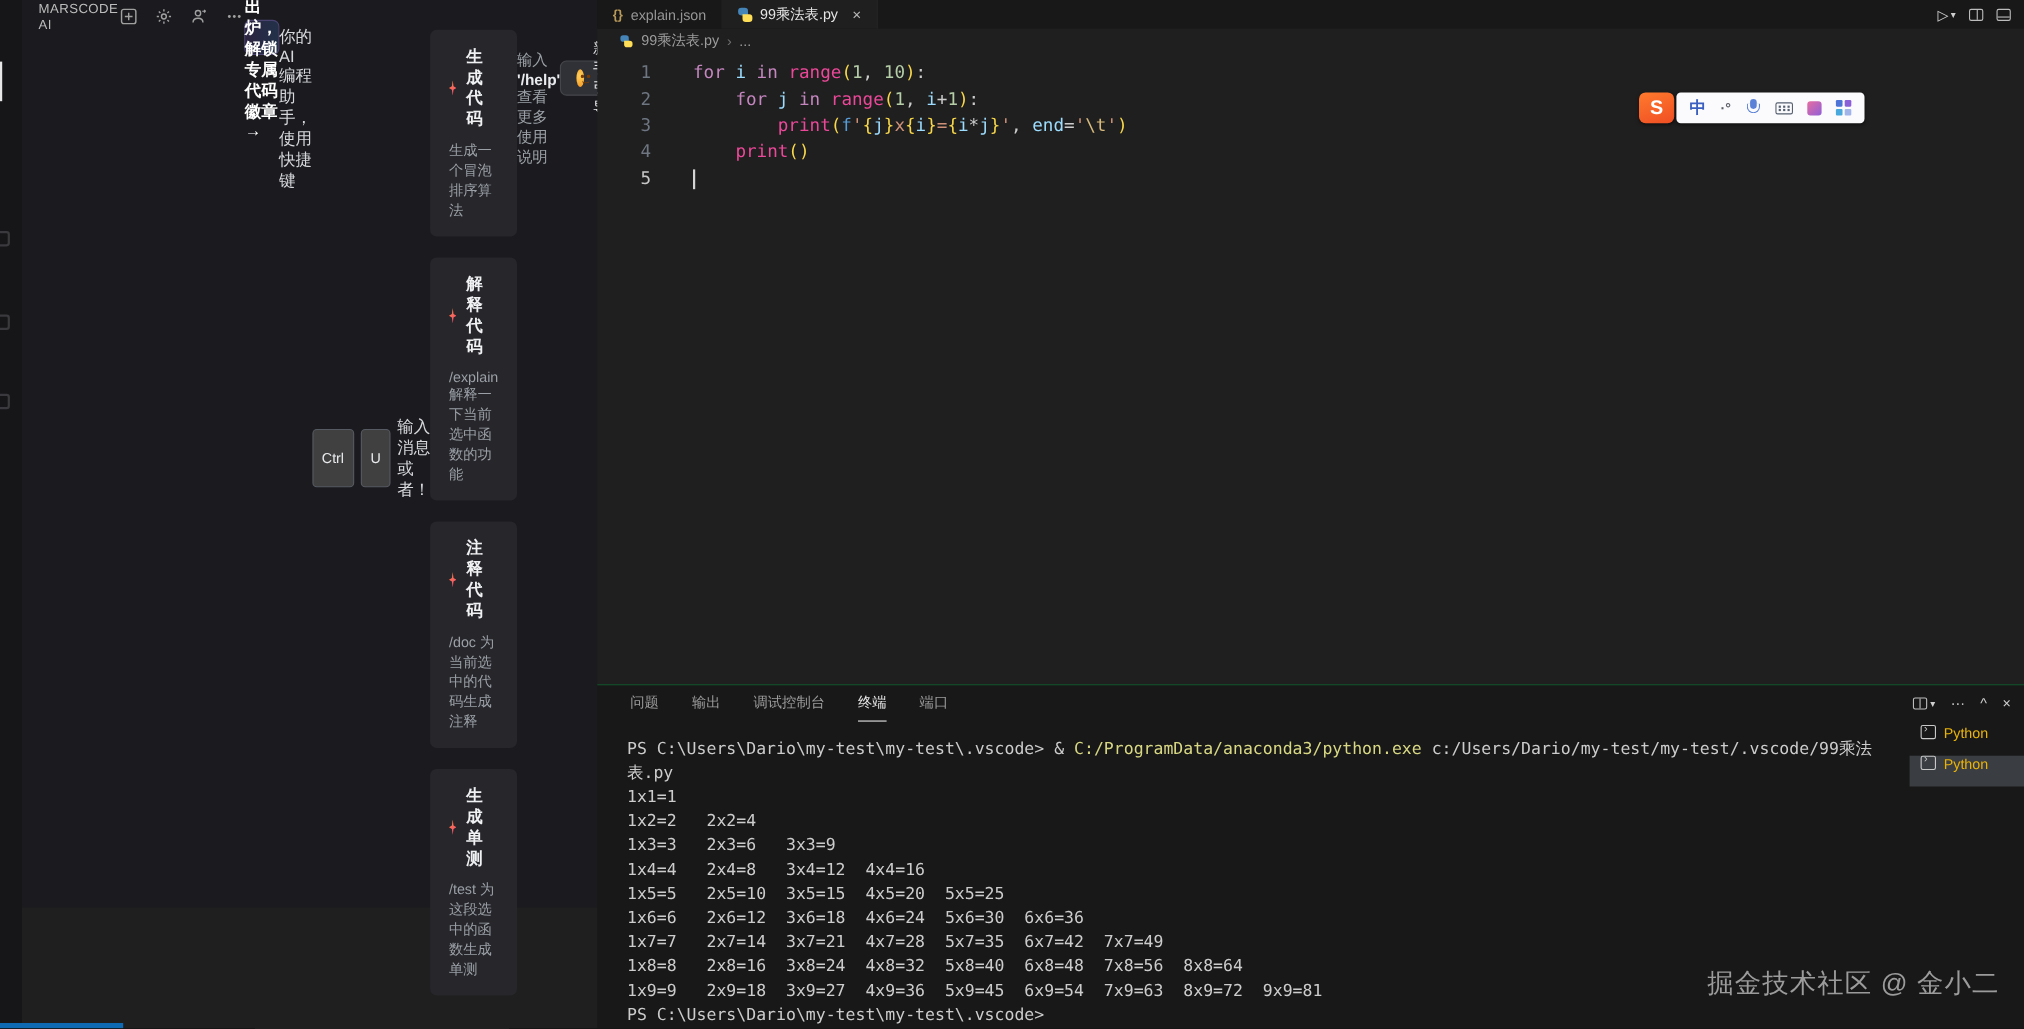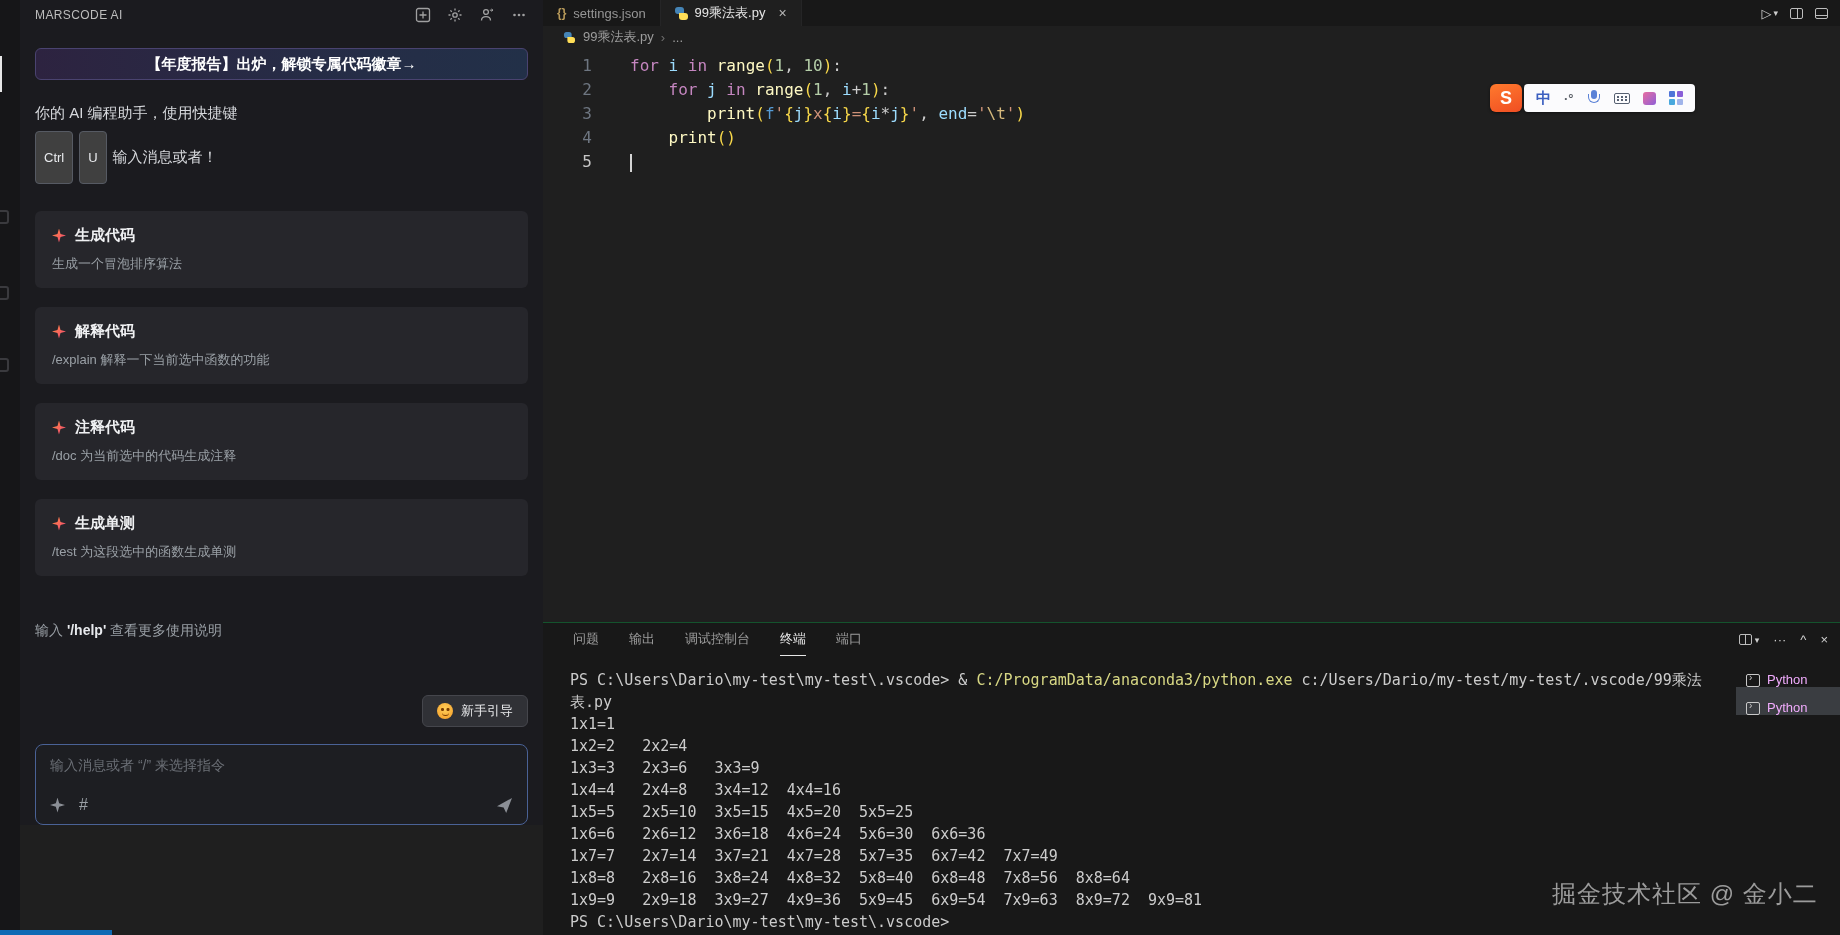--- a/index.html
+++ b/index.html
@@ -5,21 +5,21 @@
 *{box-sizing:border-box;margin:0;padding:0}
 html,body{background:#111;font-family:"Liberation Sans",sans-serif}
 .app{position:relative;width:1840px;height:935px;background:#1f1f1f;overflow:hidden;color:#ccc}
 
 
 .activitybar{position:absolute;left:0;top:0;width:20px;height:935px;background:#161618}
 .ab-indicator{position:absolute;left:0;top:56px;width:2px;height:36px;background:#e7e7e7}
 .ab-ghost{position:absolute;left:-5px;width:14px;height:14px;border:2px solid #3a3a3e;border-radius:3px}
 
 
-.sidebar{position:absolute;left:20px;top:0;width:523px;height:825px;background:#1b1b1f;display:flex;flex-direction:column;padding:0 15px}
+.sidebar{position:absolute;left:20px;top:0;width:523px;height:825px;background:#1b1b1f;display:flex;flex-direction:row;padding:0 15px}
 .sb-header{height:30px;display:flex;align-items:center;justify-content:space-between}
 .sb-title{font-size:12px;letter-spacing:.4px;color:#bdbdbd}
 .sb-icons{display:flex;align-items:center;gap:14px}
 .sb-icons .ic{width:18px;height:18px;display:flex;align-items:center;justify-content:center;cursor:pointer;opacity:.85}
 .banner{margin-top:18px;height:32px;border-radius:6px;border:1px solid #4a4370;background:linear-gradient(90deg,#2d2340 0%,#262c46 55%,#223048 100%);display:flex;align-items:center;justify-content:center;color:#fff;font-size:15px;font-weight:700;cursor:pointer}
 .greet{margin-top:34px;font-size:22px;font-weight:700;color:#f2f3f5;line-height:34px}
 .helper{margin-top:24px;font-size:15px;color:#d6d8dc}
 .keysrow{margin-top:8px;display:flex;align-items:center;gap:6px;font-size:15px;color:#d6d8dc}
 .key{border:1px solid #565a63;border-radius:4px;background:#404040;padding:18px 8px;font-size:13px;color:#e8eaed}
 .cards{margin-top:27px;display:flex;flex-direction:column;gap:19px}
@@ -58,21 +58,21 @@
 .icon-split{width:13px;height:11px;border:1px solid #bdbdbd;border-radius:2px;position:relative;display:inline-block}
 .icon-split::after{content:"";position:absolute;left:50%;top:0;bottom:0;width:1px;background:#bdbdbd}
 .icon-panel{width:13px;height:11px;border:1px solid #bdbdbd;border-radius:2px;position:relative;display:inline-block}
 .icon-panel::after{content:"";position:absolute;left:0;right:0;bottom:2px;height:1px;background:#bdbdbd}
 .breadcrumb{height:22px;display:flex;align-items:center;gap:7px;padding-left:20px;font-size:13px;color:#9d9d9d}
 .bc-sep{color:#6e6e6e}
 .code-area{position:absolute;left:0;top:48px;right:0;bottom:0;display:flex;font-family:"DejaVu Sans Mono",monospace;font-size:16px;line-height:24px;padding-top:6px}
 .gutter{width:67px;text-align:right;padding-right:18px;color:#6e7681;user-select:none}
 .gutter .ln-active{color:#c6c6c6}
 .codelines{padding-left:20px;white-space:pre;color:#ccc}
-.c-kw{color:#c586c0}.c-vr{color:#9cdcfe}.c-fn{color:#fef9c3}.c-nm{color:#b5cea8}.c-st{color:#ce9178}.c-es{color:#d7ba7d}.c-bk{color:#f8d84a}.c-pl{color:#cccccc}.c-fp{color:#569cd6}
+.c-kw{color:#c586c0}.c-vr{color:#9cdcfe}.c-fn{color:#ec4899}.c-nm{color:#b5cea8}.c-st{color:#ce9178}.c-es{color:#d7ba7d}.c-bk{color:#f8d84a}.c-pl{color:#cccccc}.c-fp{color:#569cd6}
 .cursor{display:inline-block;width:1.5px;height:18px;background:#d4d4d4;vertical-align:middle}
 
 
 .ime{position:absolute;left:947px;top:84px;height:28px;display:flex;align-items:center;gap:2px}
 .ime-logo{width:32px;height:28px;border-radius:6px;background:linear-gradient(160deg,#ff7a2d,#f04e23);color:#fff;font-weight:700;font-size:18px;display:flex;align-items:center;justify-content:center;box-shadow:0 1px 3px rgba(0,0,0,.5);cursor:pointer}
 .ime-bar{height:28px;background:#fbfbfd;border-radius:4px;display:flex;align-items:center;gap:13px;padding:0 12px;box-shadow:0 1px 3px rgba(0,0,0,.45)}
 .ime-zh{color:#3b5fc0;font-size:15px;font-weight:700;cursor:pointer}
 .ime-punct{color:#5a5f66;font-size:13px;font-weight:700;cursor:pointer}
 .ime-mic{position:relative;width:14px;height:16px;cursor:pointer}
 .ime-mic::before{content:"";position:absolute;left:4px;top:0;width:6px;height:9px;border-radius:3px;background:#5b82d7}
@@ -87,21 +87,21 @@
 .panel{position:absolute;left:543px;top:622px;width:1297px;height:313px;background:#181818;border-top:1px solid #14532d}
 .panel-header{height:33px;display:flex;align-items:center;padding:0 12px 0 30px}
 .panel-tabs{display:flex;gap:30px;height:100%}
 .ptab{display:flex;align-items:center;font-size:13px;color:#9d9d9d;cursor:pointer;border-bottom:1px solid transparent}
 .ptab.active{color:#e7e7e7;border-bottom-color:#e7e7e7}
 .panel-actions{margin-left:auto;display:flex;align-items:center;gap:14px;color:#cfcfcf;font-size:13px}
 .panel-actions .pa{display:flex;align-items:center;gap:3px;cursor:pointer}
 .terminal{position:absolute;left:27px;top:46px;right:110px;bottom:0;font-family:"DejaVu Sans Mono",monospace;font-size:15px;line-height:22px;white-space:pre;overflow:hidden}
 .t-pl{color:#cccccc}.t-yl{color:#d8d884}
 .term-list{position:absolute;right:0;top:36px;width:104px;bottom:0}
-.trow{height:28px;display:flex;align-items:flex-end;gap:7px;padding-left:10px;font-size:13px;color:#f0abfc;cursor:pointer}
+.trow{height:28px;display:flex;align-items:flex-start;gap:7px;padding-left:10px;font-size:13px;color:#eab308;cursor:pointer}
 .trow.selected{background:#3a3d41}
 .ticon{width:14px;height:13px;border:1px solid #c8c8c8;border-radius:2px;position:relative;flex:none}
 .ticon::before{content:"›";position:absolute;left:2px;top:-3px;font-size:10px;color:#c8c8c8}
 
 
 .watermark{position:absolute;left:1552px;top:878px;font-size:24px;color:#9b9b9b;letter-spacing:1px}
 .bottom-accent{position:absolute;left:0;bottom:0;width:112px;height:5px;background:#0f6ab4}
 svg{display:block}
 </style>
 </head>
@@ -220,21 +220,21 @@
             </svg>
           </span>
       </div>
     </div>
   </aside>
 
   <main class="editor">
     <div class="tabbar">
       <div class="tab">
         <span class="json-ic">{}</span>
-        <span>settings.json</span>
+        <span>explain.json</span>
       </div>
       <div class="tab active">
         <span class="py-ic"></span>
         <span>99乘法表.py</span>
         <span class="close">×</span>
       </div>
       <div class="tab-actions">
         <span class="ta">
             <span>▷</span>
             <span class="caret">▾</span>

